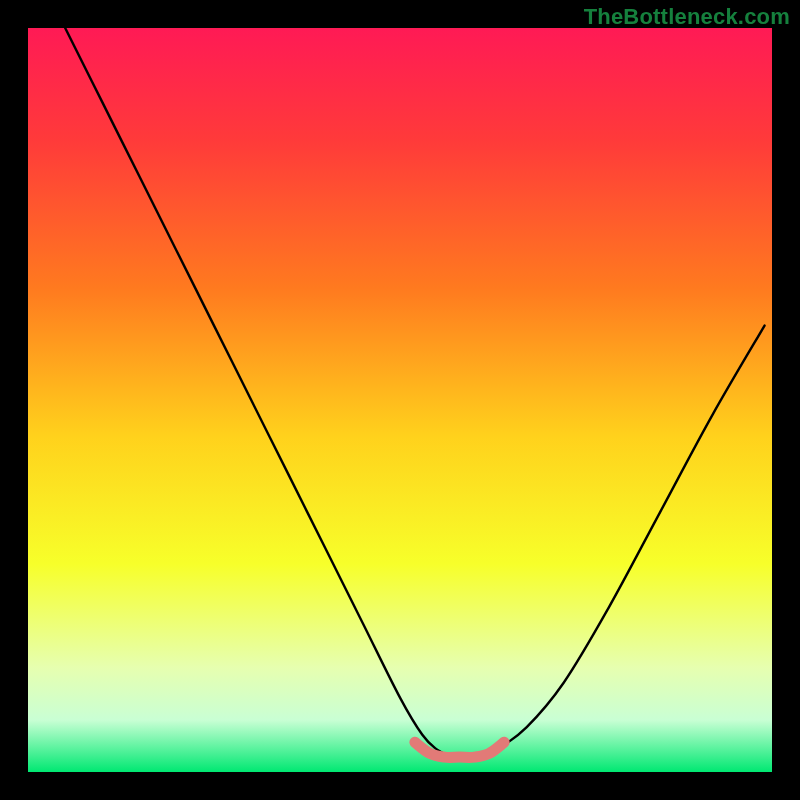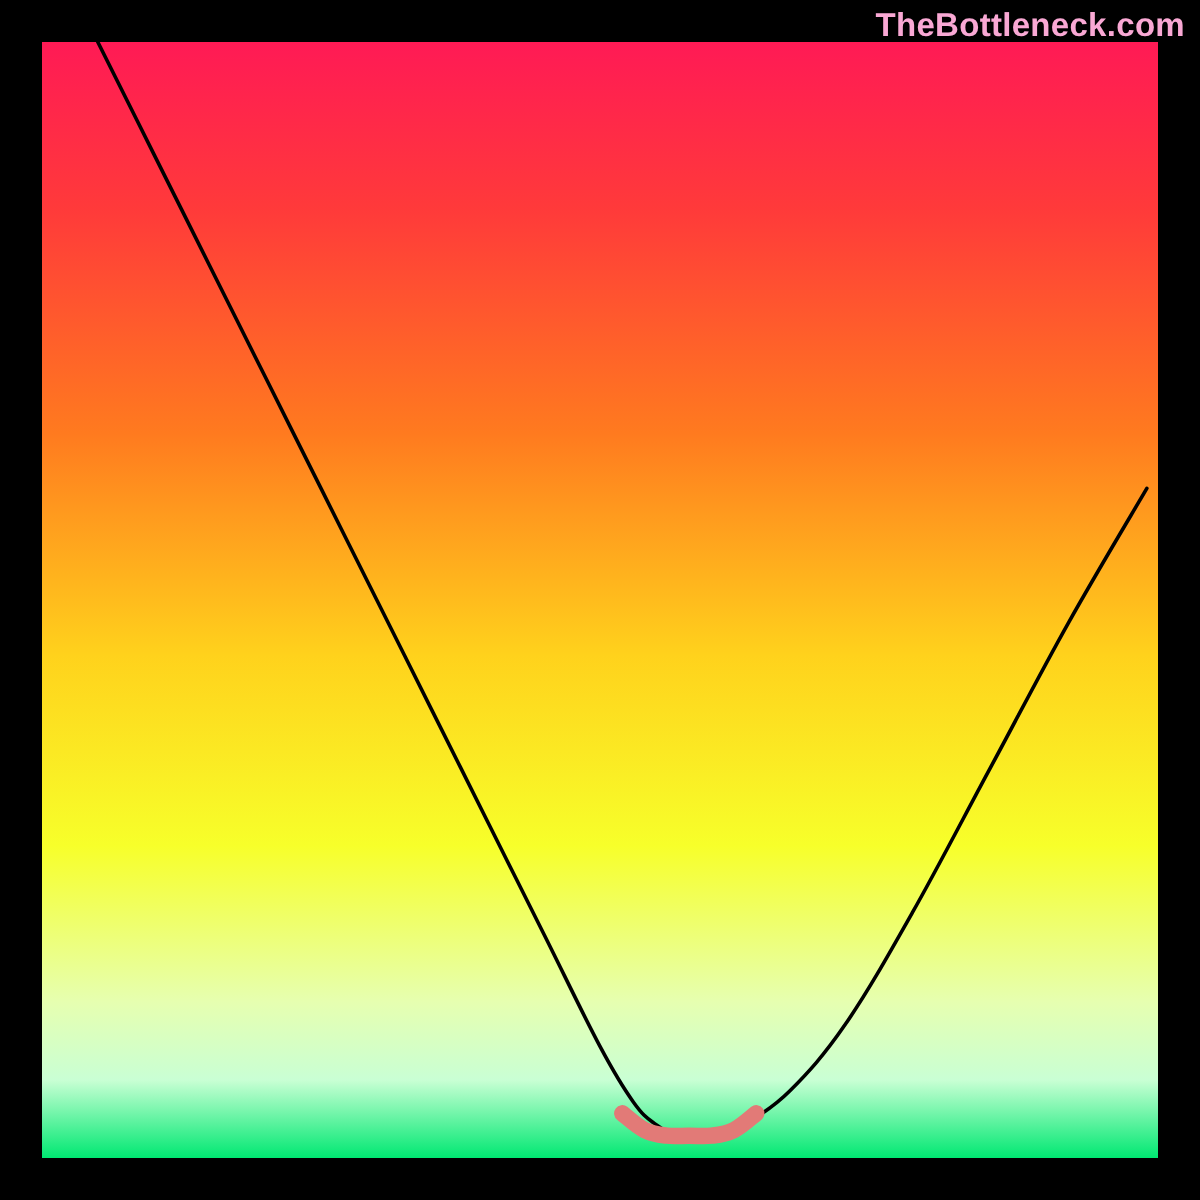--- a/index.html
+++ b/index.html
@@ -14,21 +14,21 @@
   .stage {
     position: relative;
     width: 800px;
     height: 800px;
     background: #000;
   }
   .watermark {
     position: absolute;
     top: 4px;
     right: 10px;
-    color: #f9a8d4;
+    color: #15803d;
     font-size: 22px;
     font-weight: 600;
     letter-spacing: 0.2px;
     user-select: none;
   }
   svg {
     position: absolute;
     left: 0;
     top: 0;
   }

